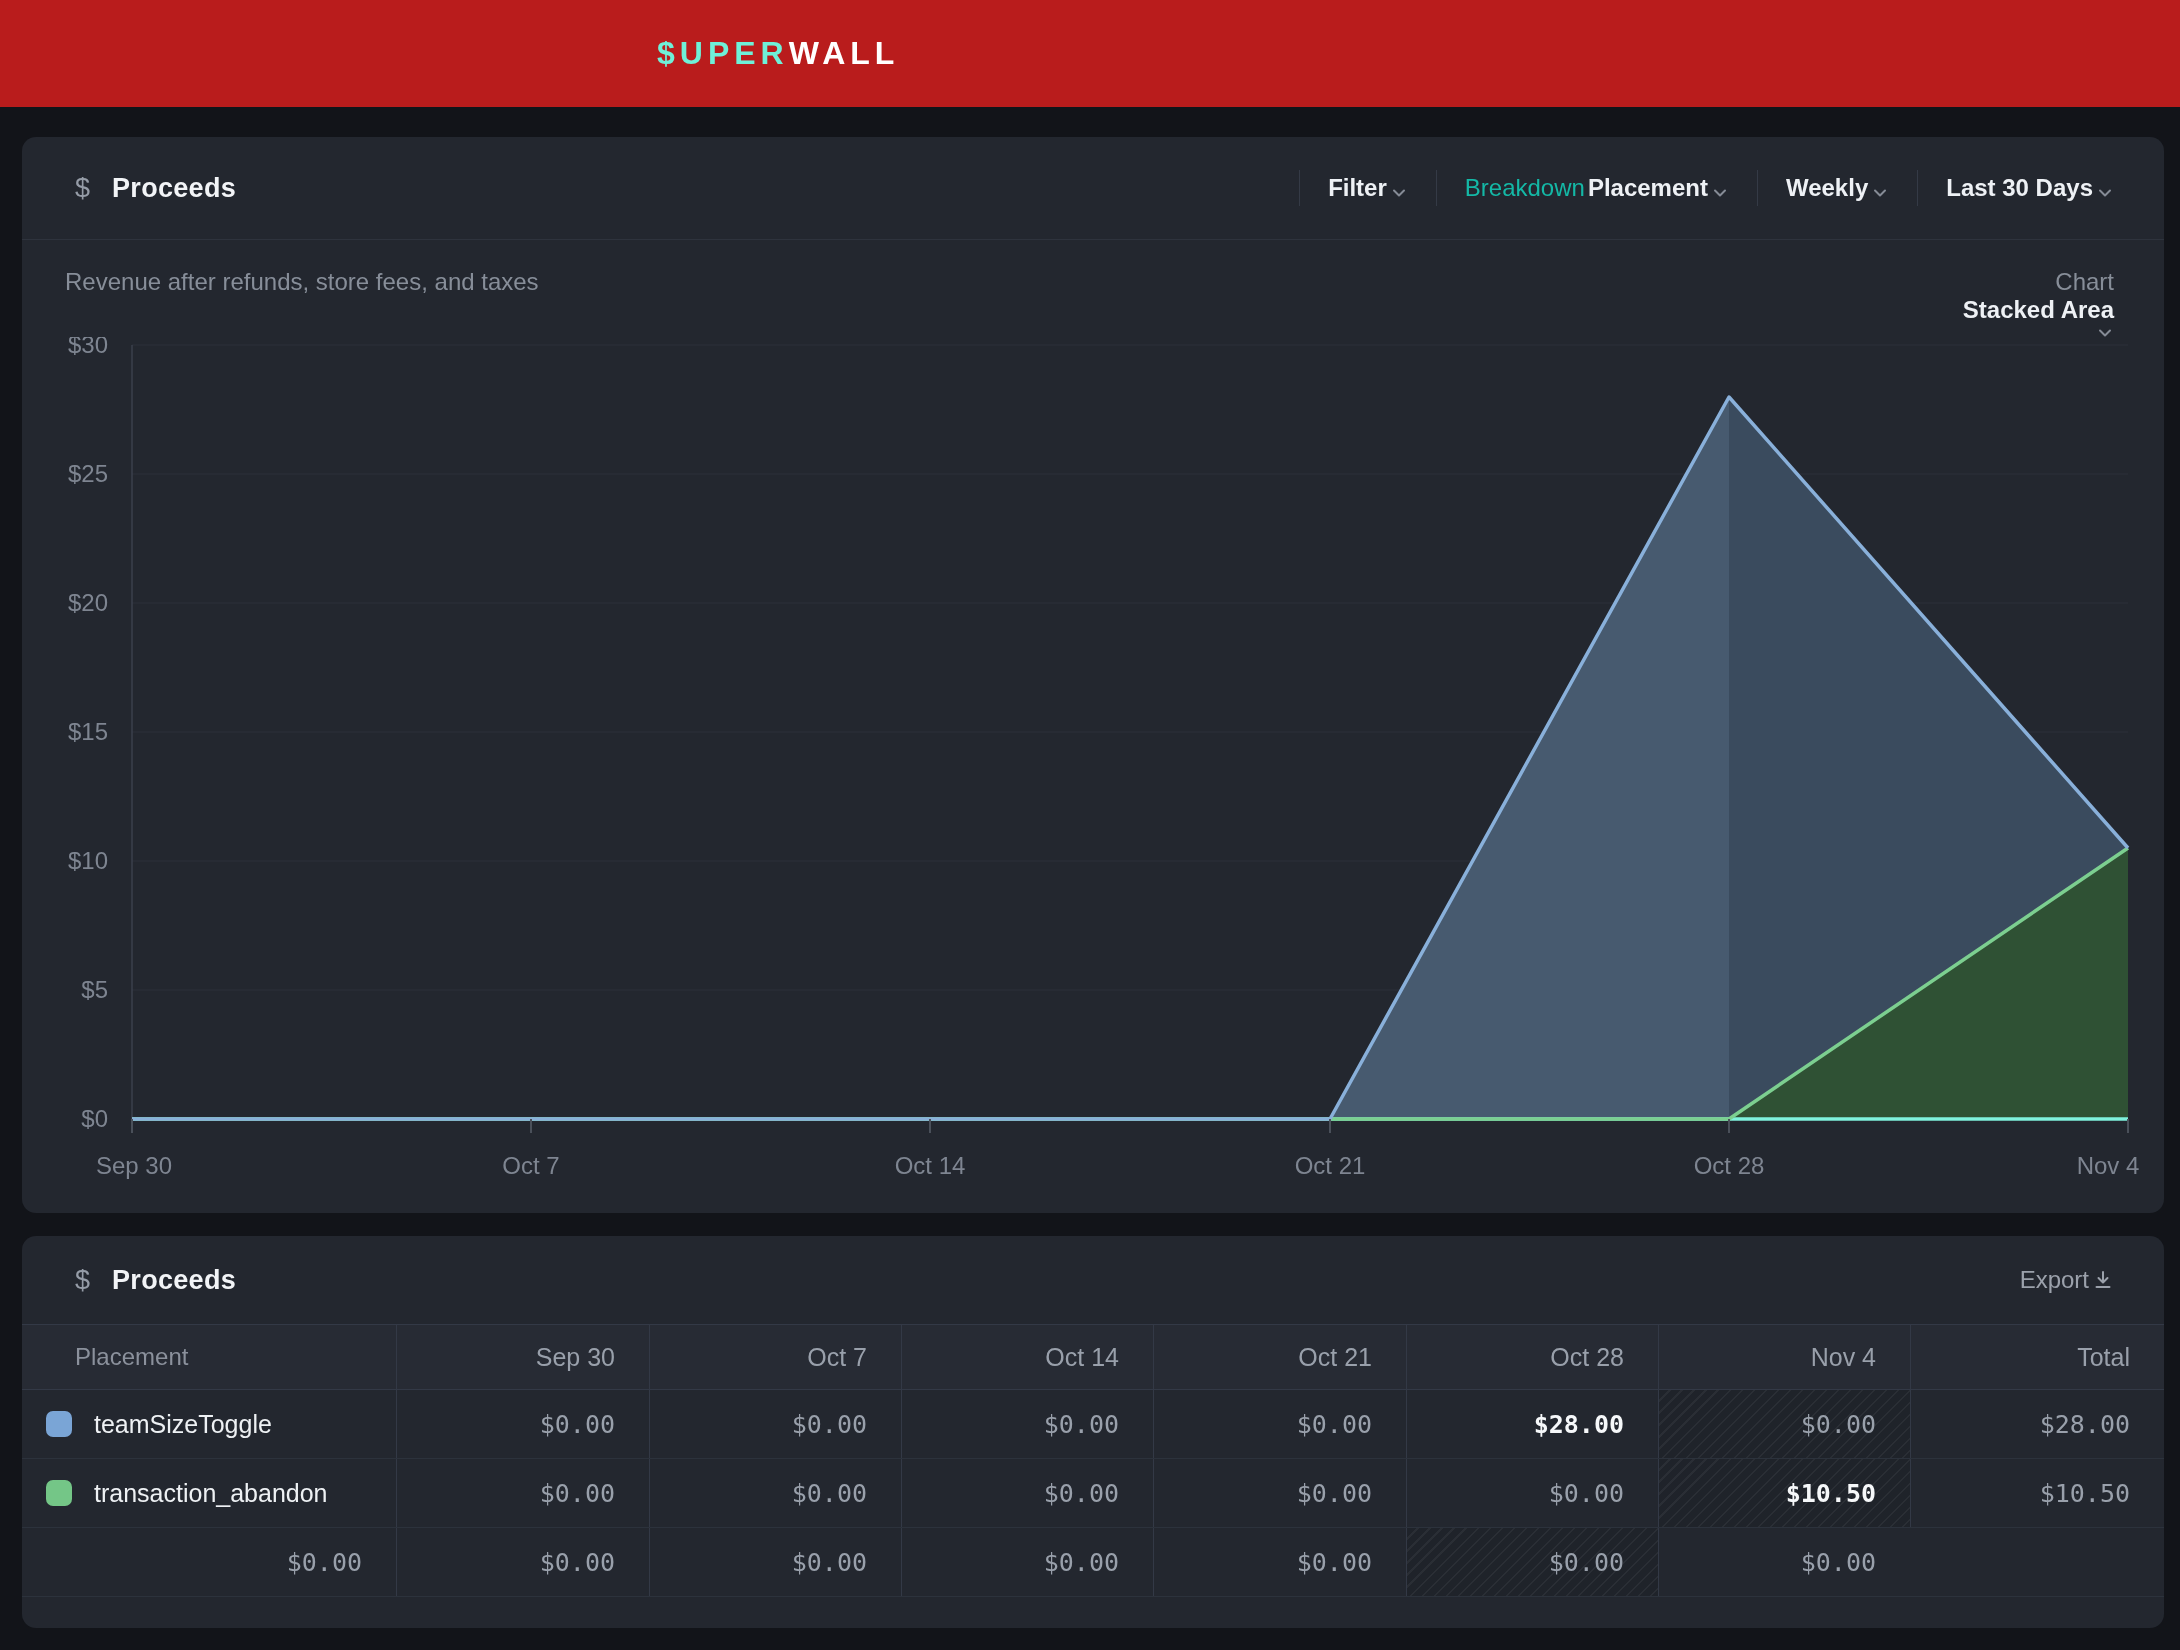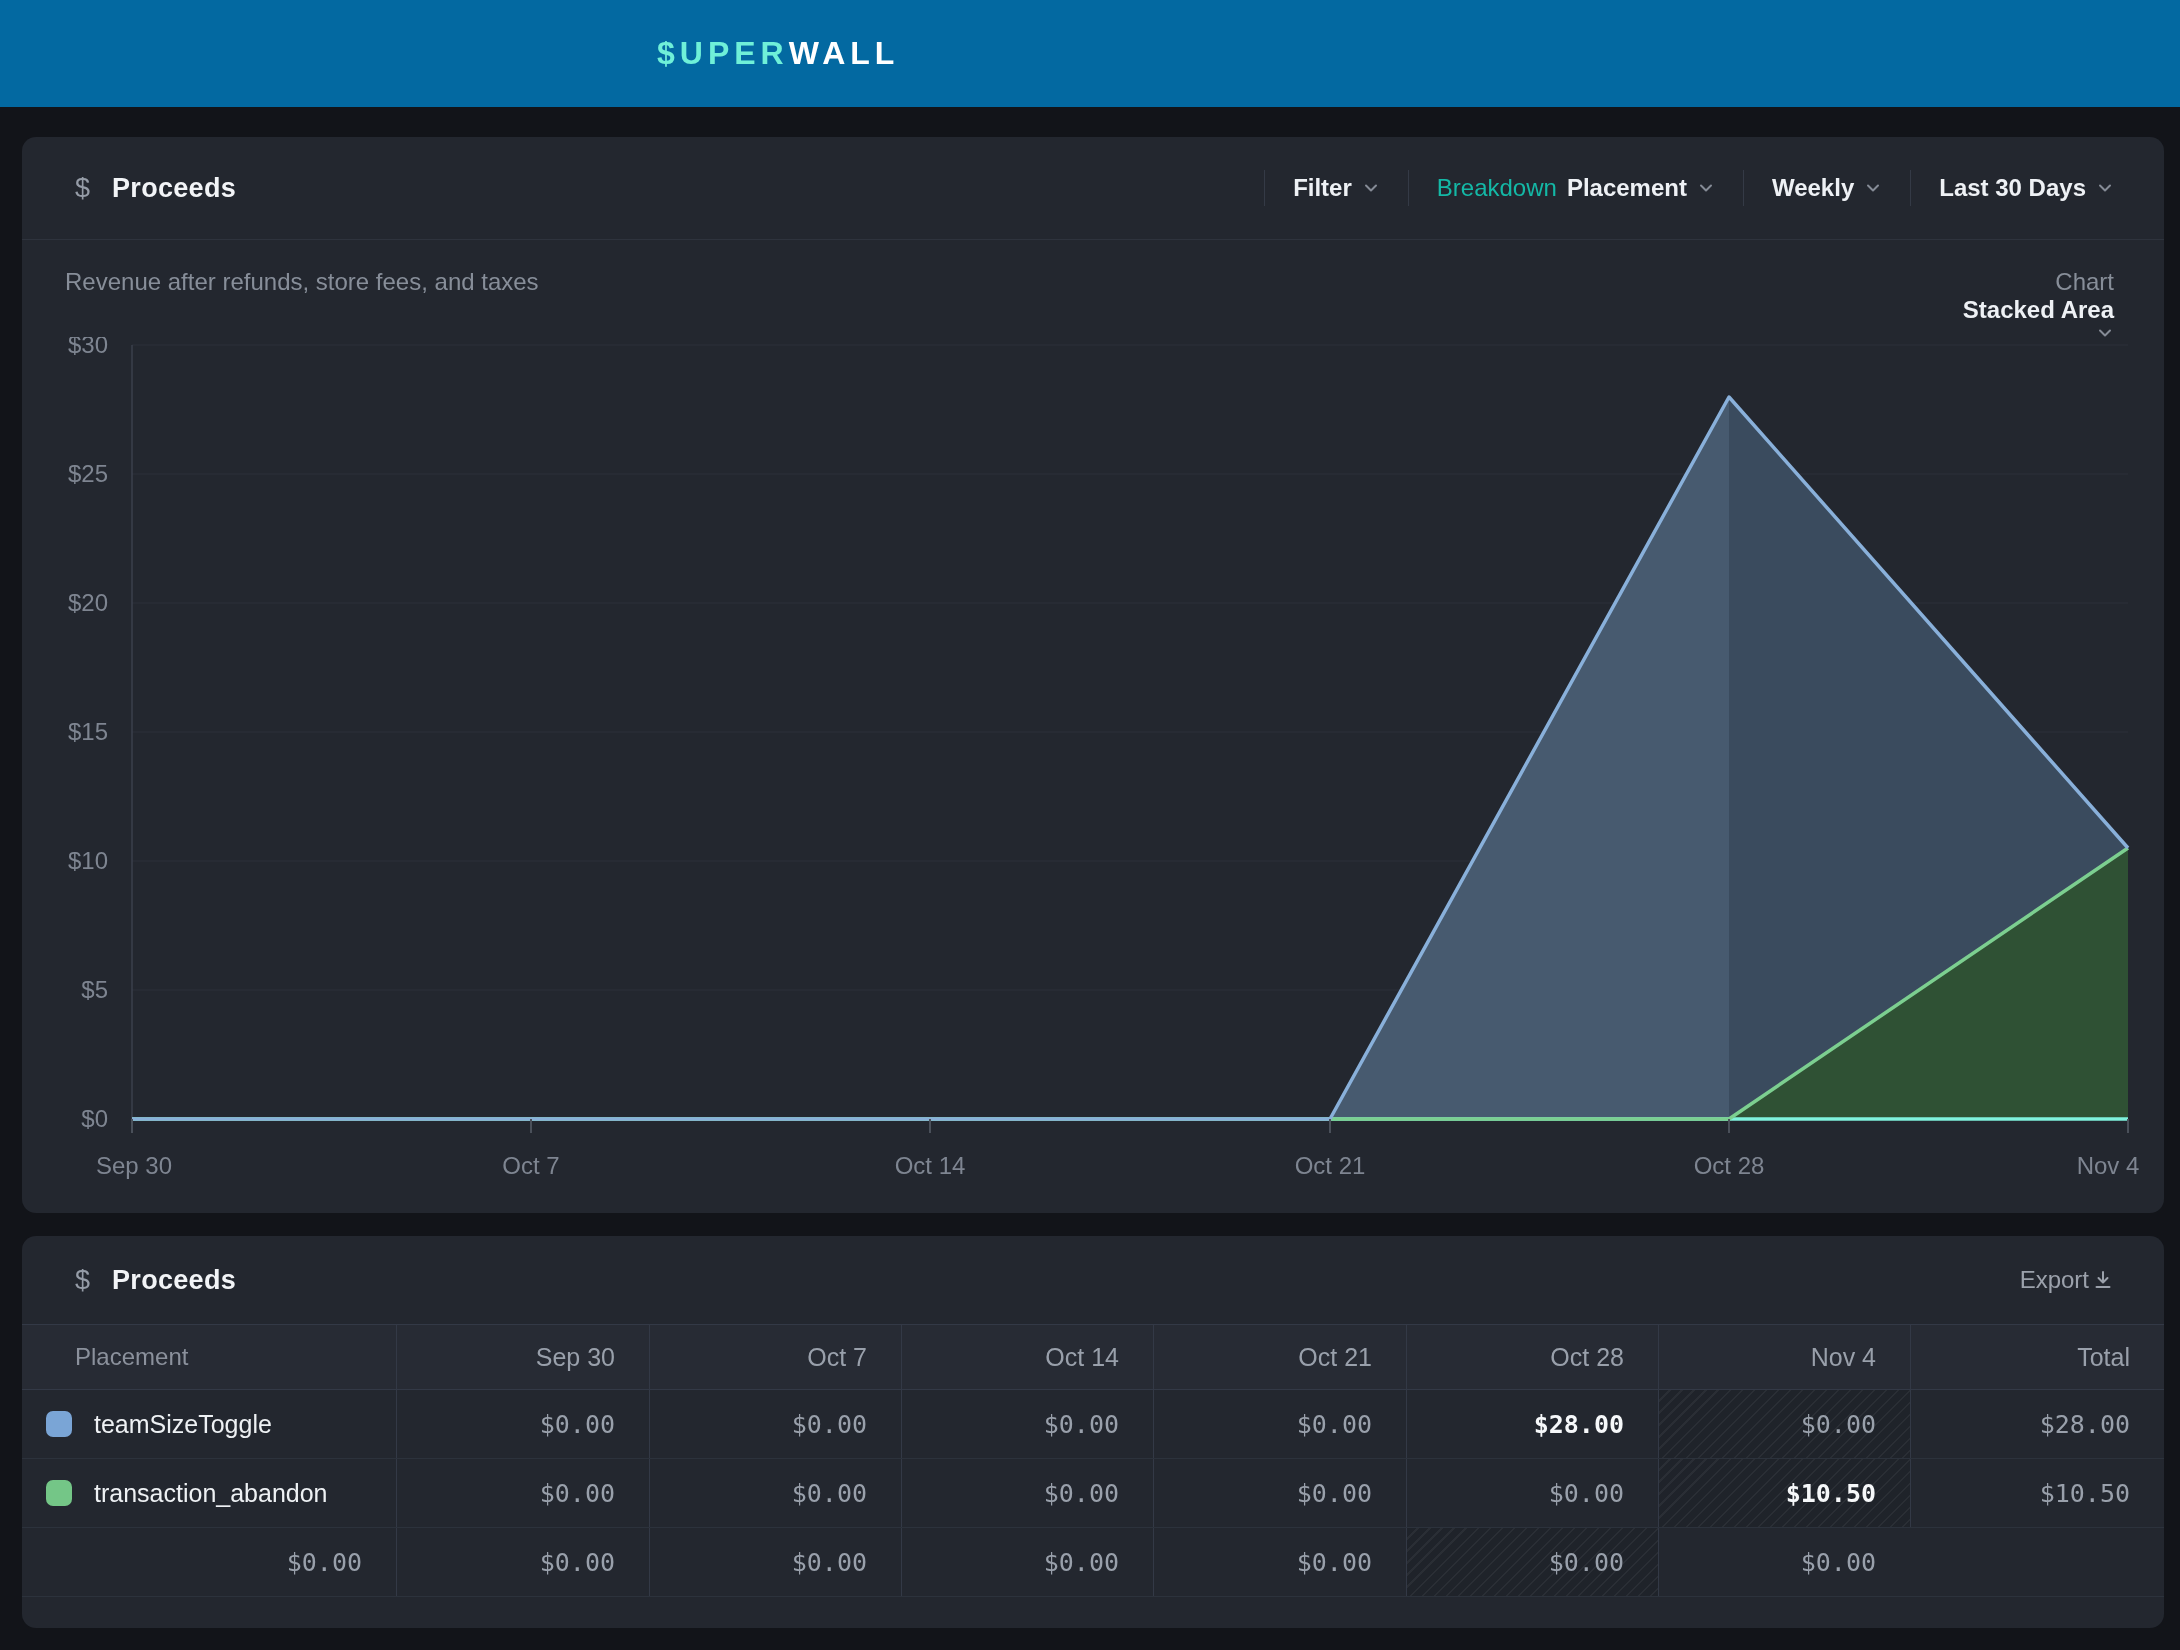--- a/index.html
+++ b/index.html
@@ -1,41 +1,41 @@
 <!DOCTYPE html>
 <html><head>
 <meta charset="utf-8">
 <style>
   * { margin:0; padding:0; box-sizing:border-box; }
   html,body { width:2180px; height:1650px; background:#121419; overflow:hidden;
               font-family:"Liberation Sans", sans-serif; }
 
   
-  .topbar { position:absolute; left:0; top:0; width:2180px; height:107px; background:#0369a1; }
+  .topbar { position:absolute; left:0; top:0; width:2180px; height:107px; background:#b91c1c; }
   .logo { position:absolute; left:657px; top:0; height:107px; display:flex; align-items:center;
           font-size:32px; font-weight:bold; letter-spacing:5px; }
   .logo .accent { color:#6ff0d8; }
   .logo .rest { color:#ffffff; }
 
   
   .panel { position:absolute; left:22px; width:2142px; background:#23272f; border-radius:14px; }
   .panel1 { top:137px; height:1076px; }
   .panel2 { top:1236px; height:392px; }
 
   .p-header { display:flex; align-items:center; justify-content:space-between; padding:0 50px 0 53px; }
   .panel1 .p-header { height:103px; border-bottom:1px solid #2e333d; }
   .panel2 .p-header { height:88px; }
   .title-group { display:flex; align-items:center; gap:22px; }
   .dollar { color:#959ca7; font-size:27px; font-weight:500; }
   .p-title { color:#f2f4f7; font-size:27px; font-weight:600; letter-spacing:0.3px; }
 
   
   .controls { display:flex; align-items:center; height:100%; }
   .ctrl-sep { width:1px; height:36px; background:#343a46; margin:0 28px; }
-  .ctrl { display:flex; align-items:center; gap:10px; cursor:pointer; }
+  .ctrl { display:flex; align-items:flex-end; gap:3px; cursor:pointer; }
   .ctrl .lbl-muted { color:#14b8a6; font-size:24px; }
   .ctrl .lbl { color:#eef1f5; font-size:24px; font-weight:600; }
   .chev { width:18px; height:18px; display:block; }
 
   
   .subrow { display:flex; align-items:flex-start; justify-content:space-between; padding:28px 50px 0 43px; }
   .subtitle { color:#878e99; font-size:24px; }
   .charttype { display:flex; align-items:flex-end; cursor:pointer;flex-direction:column; }
   .charttype .lbl-muted { color:#878e99; font-size:24px; }
   .charttype .lbl { color:#eef1f5; font-size:24px; font-weight:600; }

